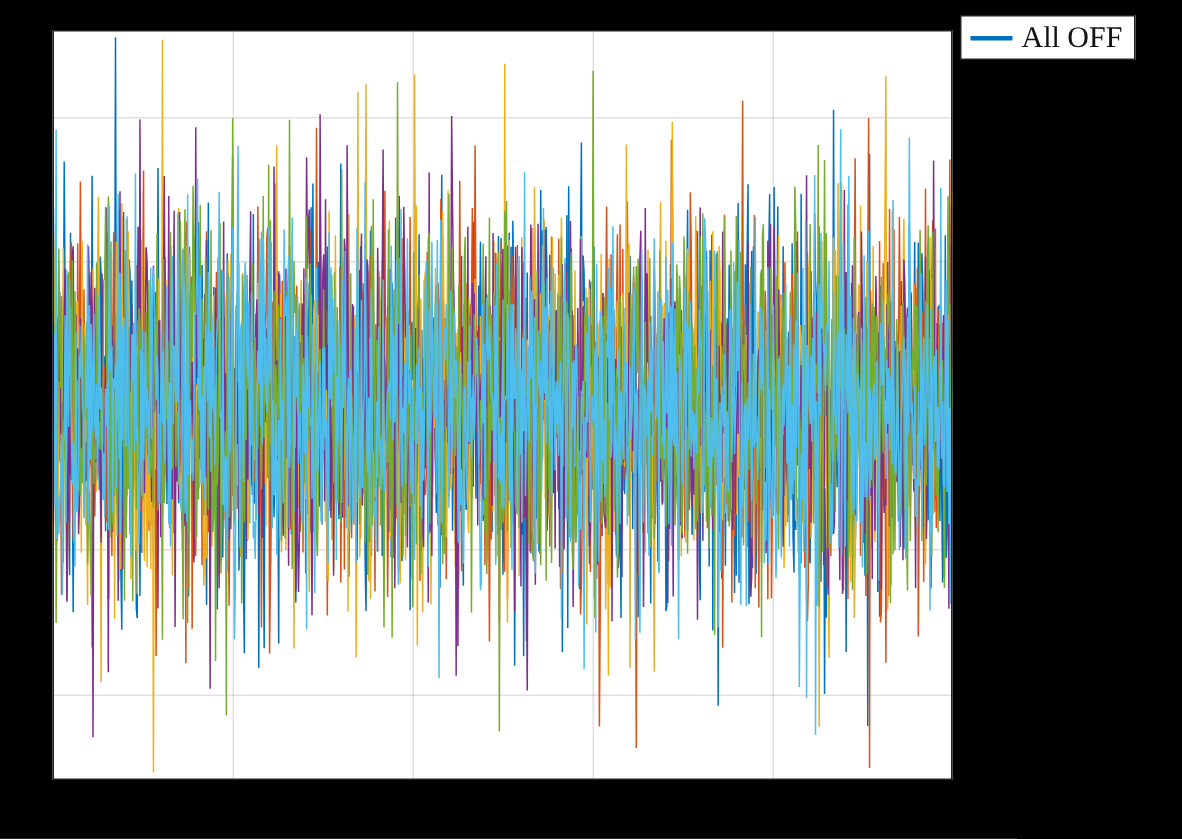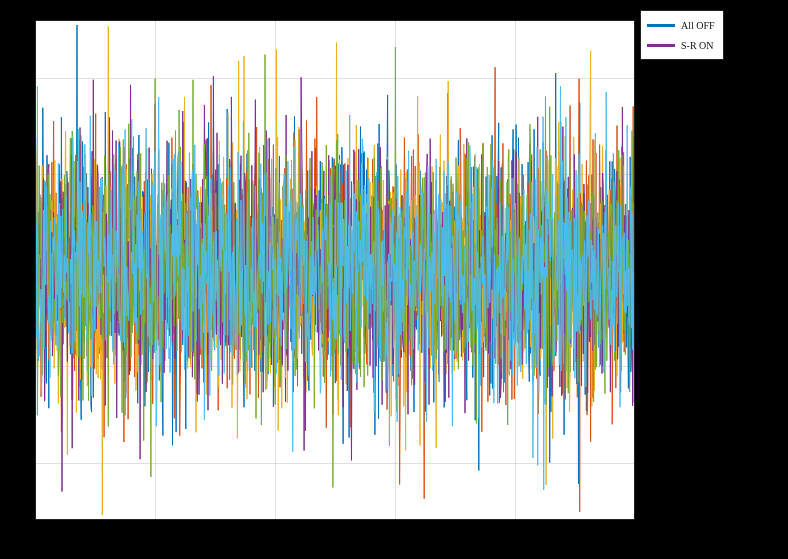--- a/index.html
+++ b/index.html
@@ -62,21 +62,21 @@
     align-items: center;
     gap: 6px;
     height: 20px;
   }
   .legend-swatch {
     width: 28px;
     height: 0;
     border-top: 3px solid currentColor;
   }
   .legend-label {
-    font-size: 10px;
+    font-size: 20px;
     color: #111;
     white-space: nowrap;
   }
 </style>
 </head>
 <body>
 
 <div class="stage">
 
   <div class="plot-area">
@@ -106,19 +106,15 @@
     </svg>
 
     <div class="axes-border"></div>
   </div>
 
   <div class="legend">
     <div class="legend-row">
       <span class="legend-swatch" style="color:#0072BD"></span>
       <span class="legend-label">All OFF</span>
     </div>
-    <div class="legend-row">
-      <span class="legend-swatch" style="color:#7E2F8E"></span>
-      <span class="legend-label">S-R ON</span>
-    </div>
   </div>
 
 </div>
 
 </body></html>

